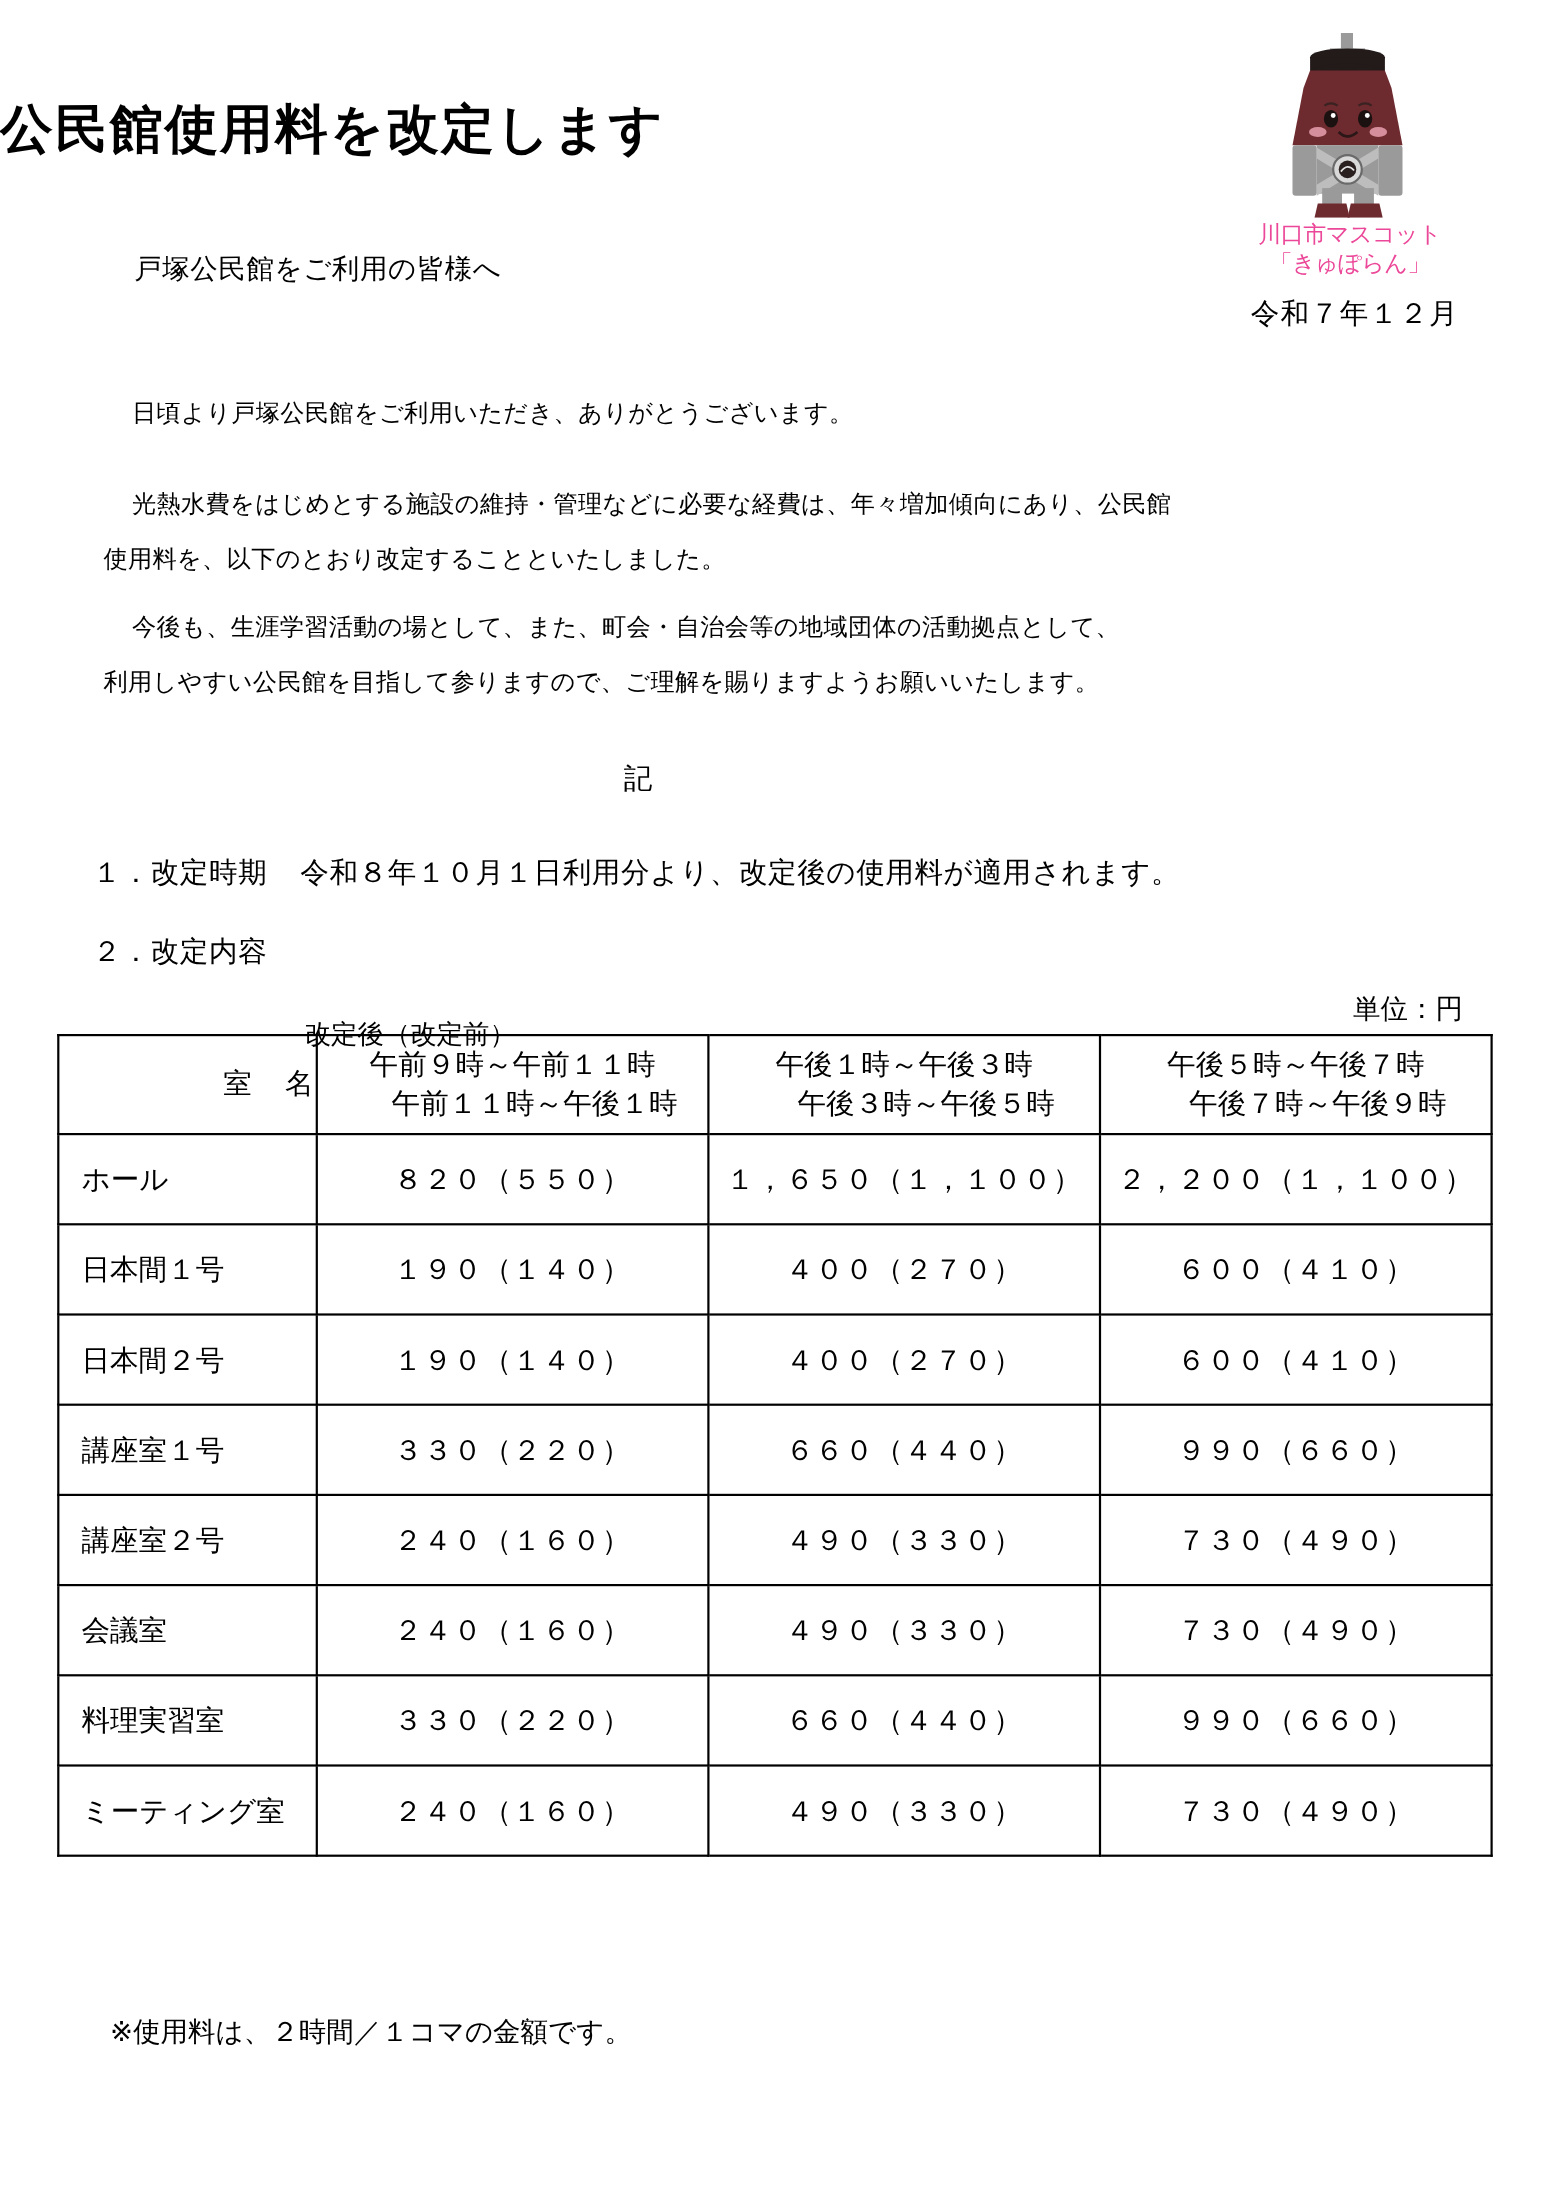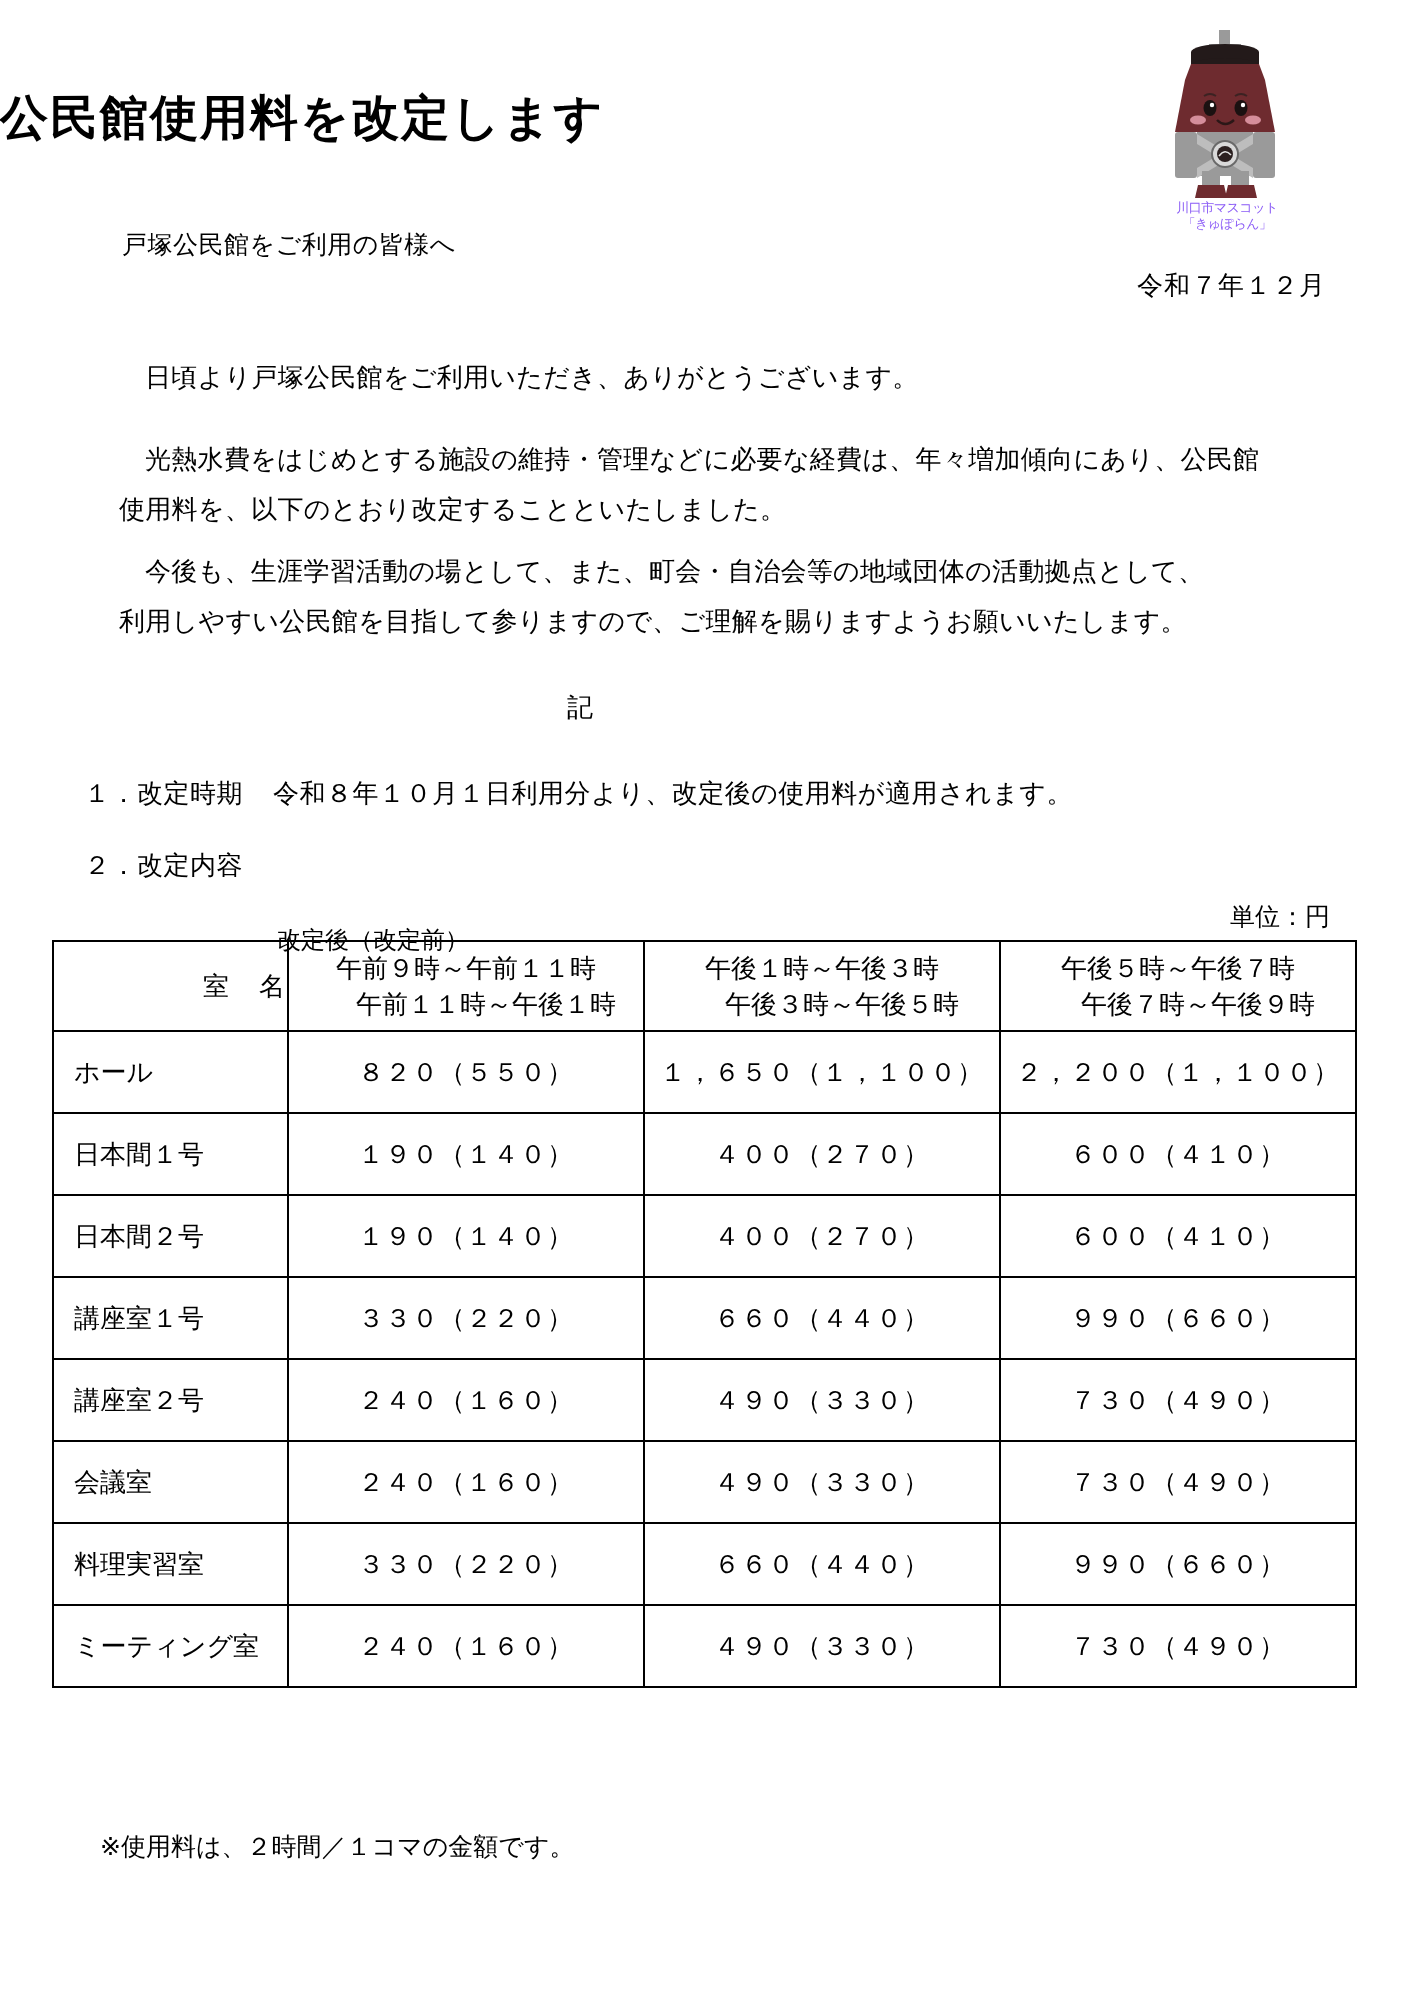--- a/index.html
+++ b/index.html
@@ -30,23 +30,23 @@
     width: 190px;
     text-align: center;
   }
   .mascot-figure {
     position: relative;
     width: 140px;
     height: 170px;
     margin: 0 auto;
   }
   .mascot-caption {
-    font-size: 13px;
+    font-size: 21px;
     line-height: 1.25;
-    color: #8b5cf6;
+    color: #ec4899;
     margin-top: 2px;
     letter-spacing: -0.5px;
   }
   .mascot-caption .line2 { display: block; }
 
   
   .doc-title {
     position: absolute;
     top: 86px;
     left: 0;
@@ -72,24 +72,23 @@
     right: 88px;
     font-size: 26px;
     letter-spacing: 1px;
   }
 
   
   .body-text {
     position: absolute;
     left: 94px;
     width: 1230px;
-    font-size: 26px;
+    font-size: 22px;
     line-height: 50px;
     letter-spacing: 0.3px;
-    margin-left: 25px;
   }
   .p1 { top: 352px; }
   .p2 { top: 434px; }
   .p3 { top: 546px; }
   .indent { padding-left: 26px; }
 
   .ki-mark {
     position: absolute;
     top: 690px;
     left: 0;

